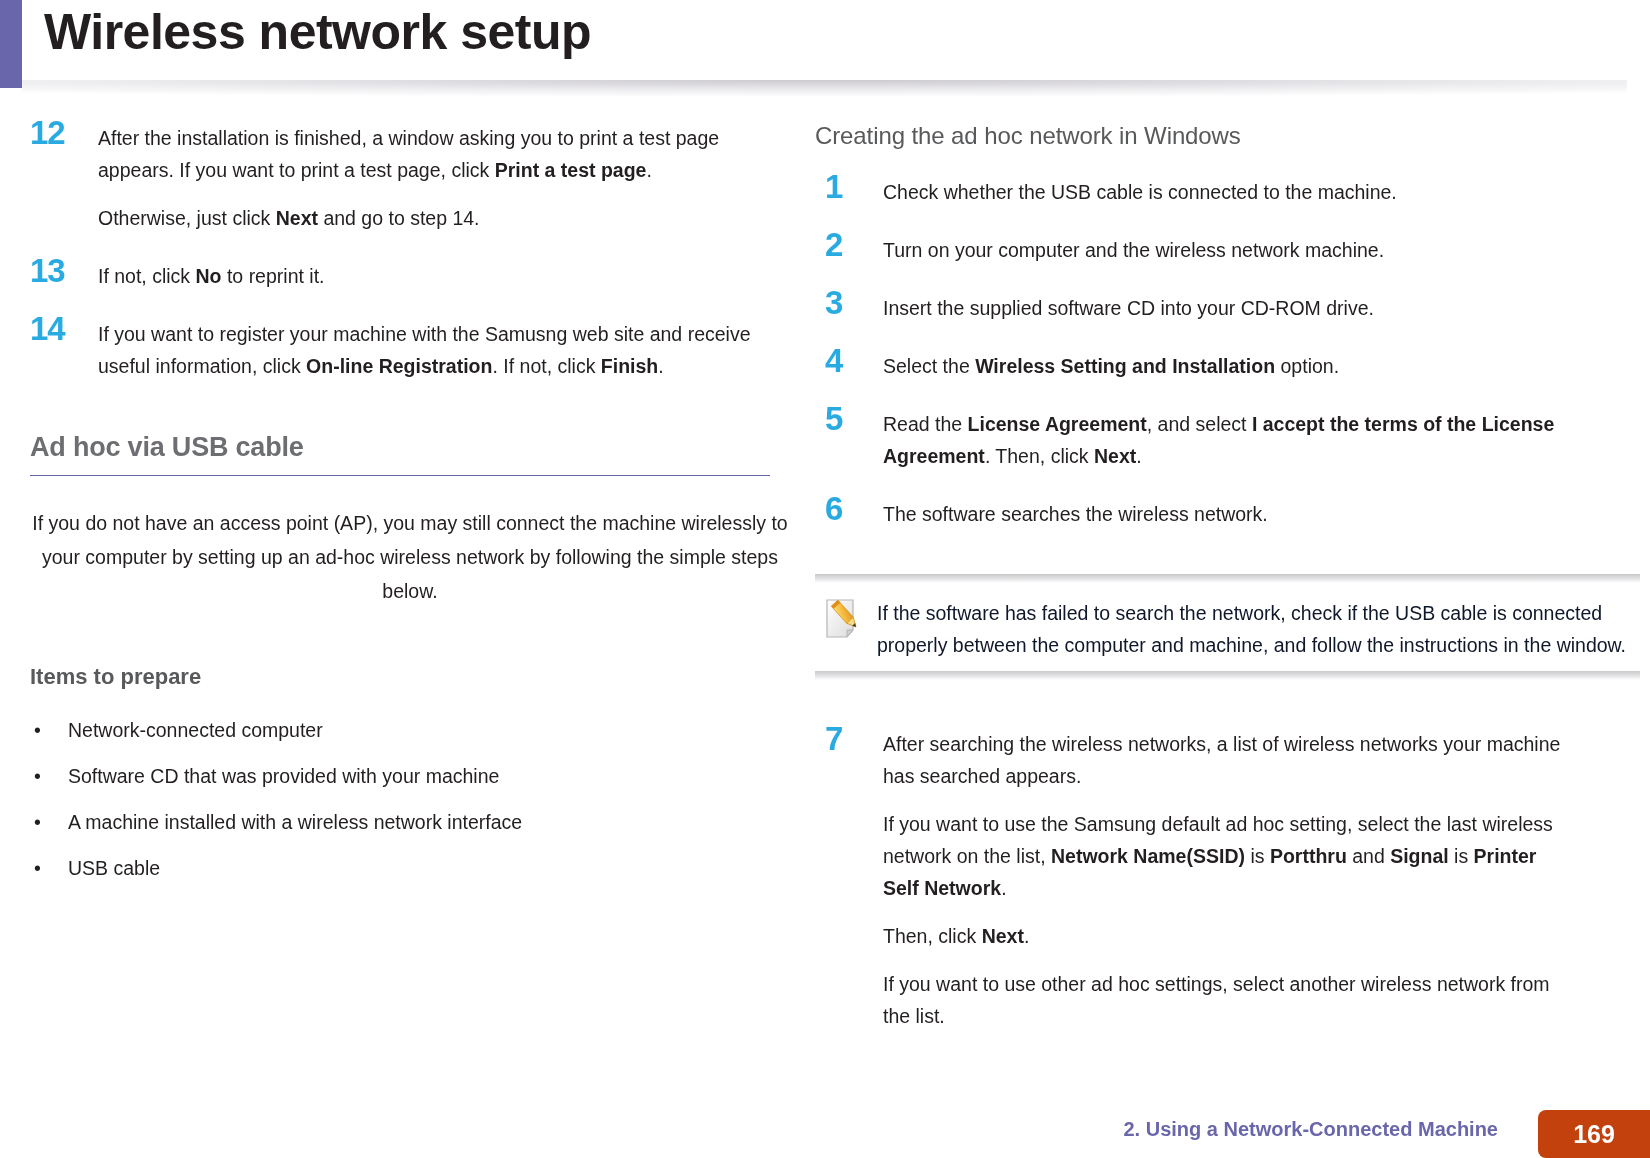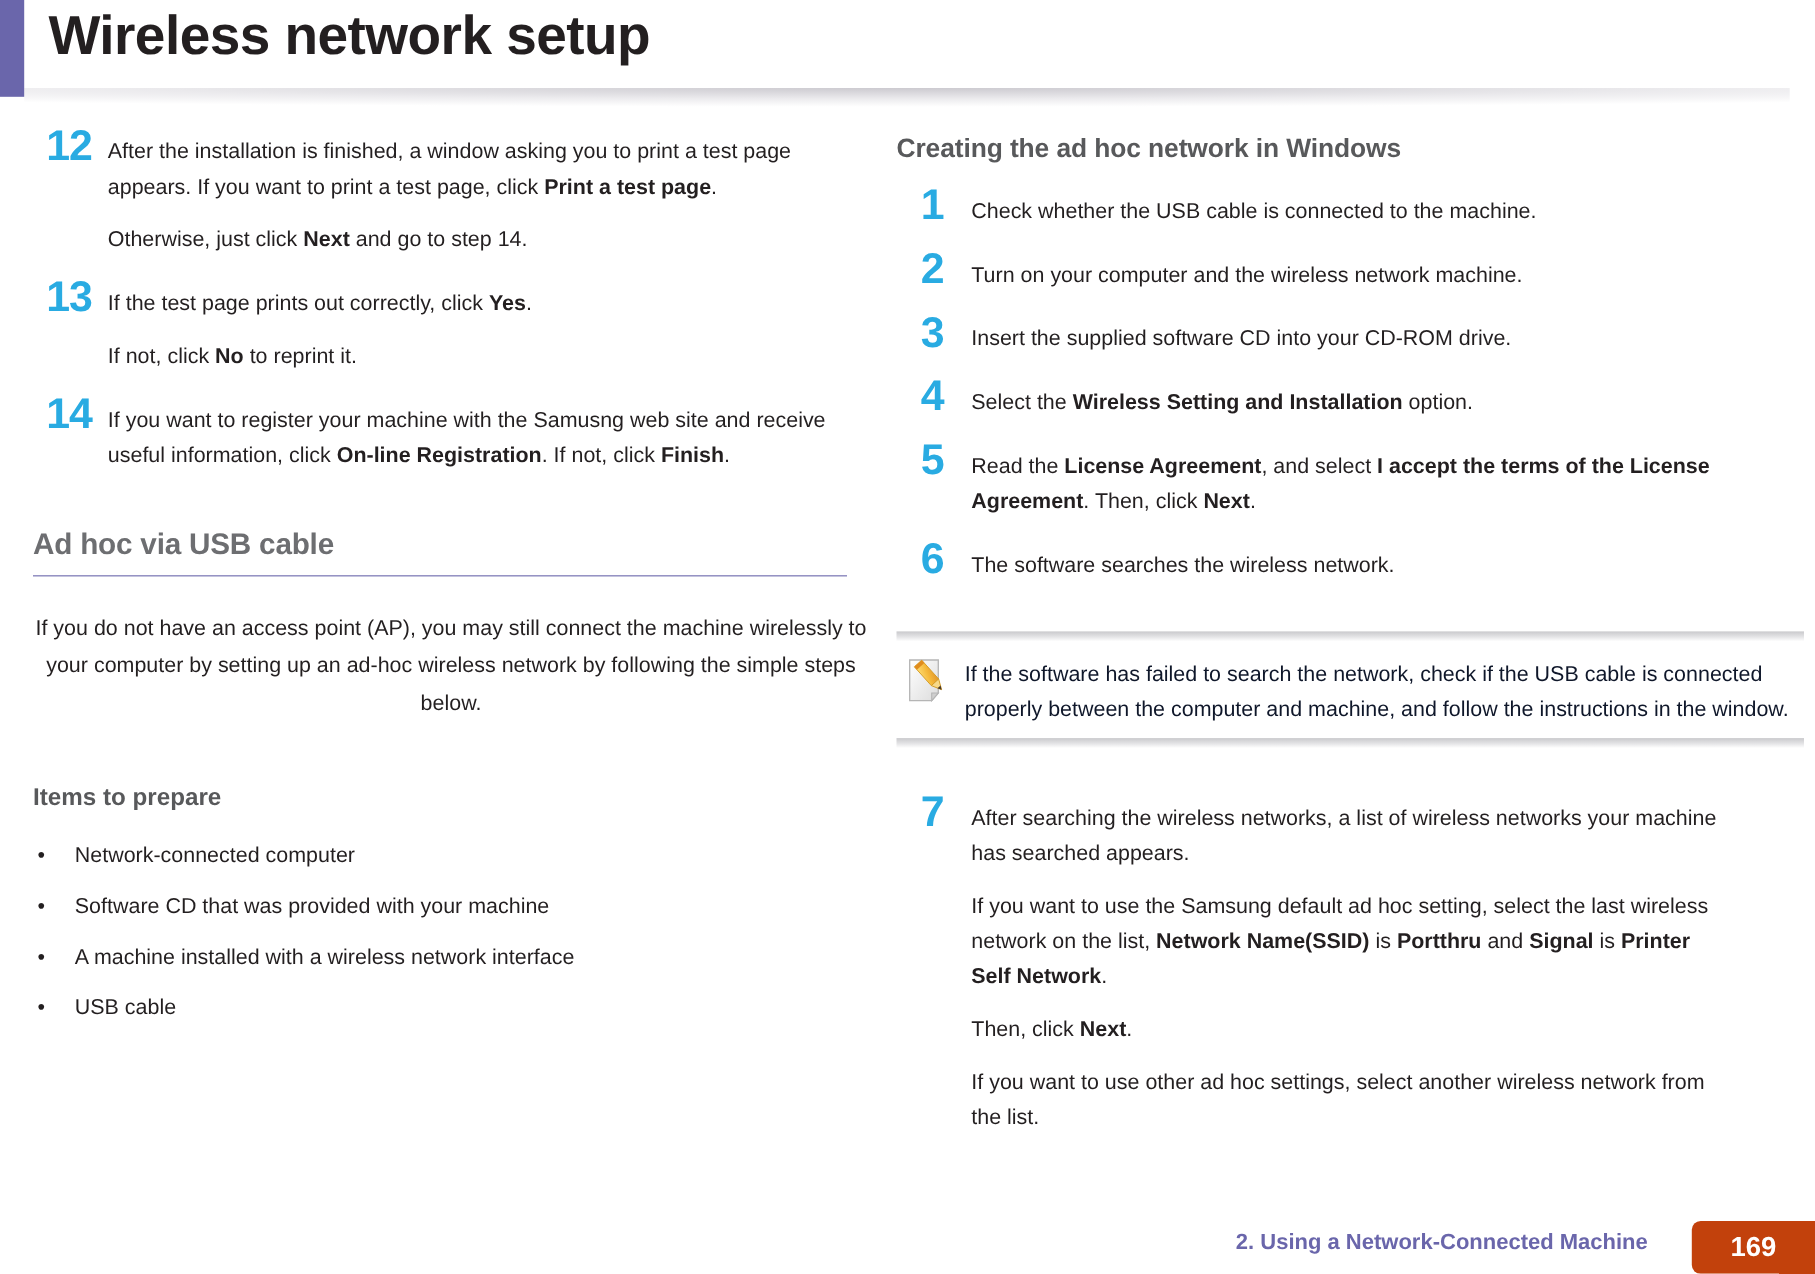--- a/index.html
+++ b/index.html
@@ -43,24 +43,23 @@
   .step{
     position:relative;
     padding-left:68px;
     margin-bottom:26px;
   }
   .step-num{
     position:absolute;left:0;top:-8px;width:58px;
     text-align:left;
     color:#29abe2;
     font-weight:bold;
-    font-size:39px;
+    font-size:33px;
     line-height:38px;
     letter-spacing:-1px;
-    margin-left:12px;
   }
   .step-num.narrow{left:10px;}
   .step p{
     margin:0 0 16px 0;
     font-size:19.5px;
     line-height:32px;
     color:#231f20;
   }
   .step p:last-child{margin-bottom:0;}
   b{font-weight:bold;margin-top:44px;}
@@ -104,21 +103,21 @@
   }
   .bullets li .dot{
     position:absolute;left:4px;top:0;
     font-size:19.5px;line-height:32px;color:#231f20;
   }
 
   
   .rc-heading{
     margin:0 0 26px 0;
     font-size:24px;
-    font-weight:bold;
+    font-weight:normal;
     color:#58595b;
     letter-spacing:-0.1px;
   }
 
   
   .note-box{
     position:relative;
     width:825px;
     margin:14px 0 20px 0;
     padding:18px 0 14px 0;
@@ -179,21 +178,20 @@
 <div class="col col-left">
 
   <div id="left-steps">
       <div class="step">
         <div class="step-num">12</div>
         <p>After the installation is finished, a window asking you to print a test page appears. If you want to print a test page, click <b>Print a test page</b>.</p>
         <p>Otherwise, just click <b>Next</b> and go to step 14.</p>
       </div>
       <div class="step">
         <div class="step-num">13</div>
-        <p>If the test page prints out correctly, click <b>Yes</b>.</p>
         <p>If not, click <b>No</b> to reprint it.</p>
       </div>
       <div class="step">
         <div class="step-num">14</div>
         <p>If you want to register your machine with the Samusng web site and receive useful information, click <b>On-line Registration</b>. If not, click <b>Finish</b>.</p>
       </div>
     </div>
 
   <div style="height:24px"></div>
 

